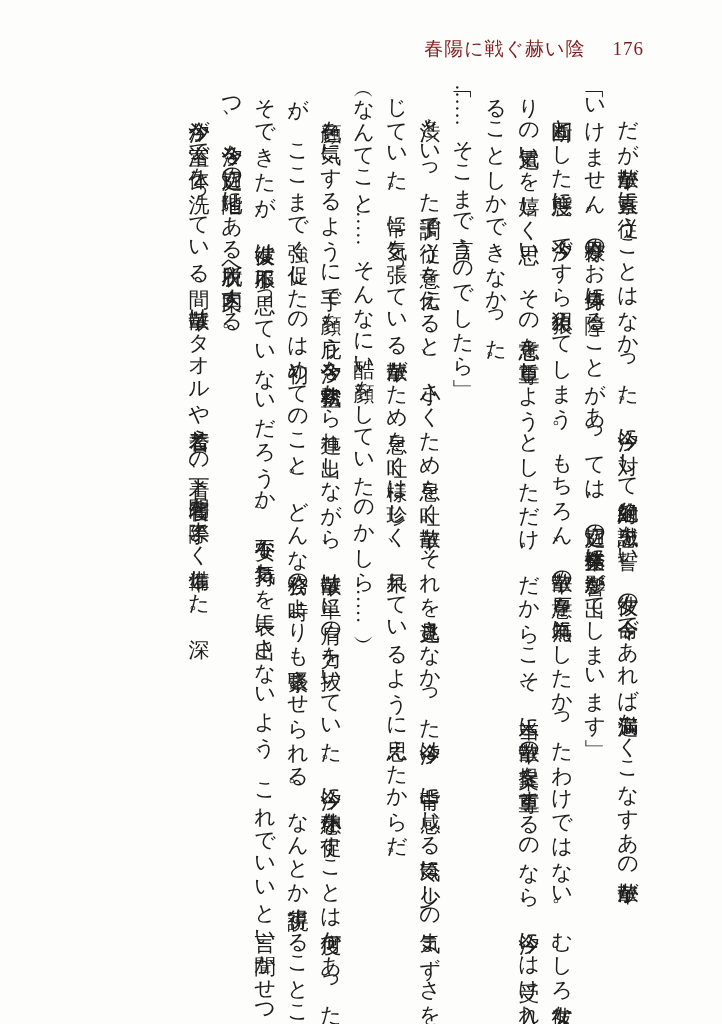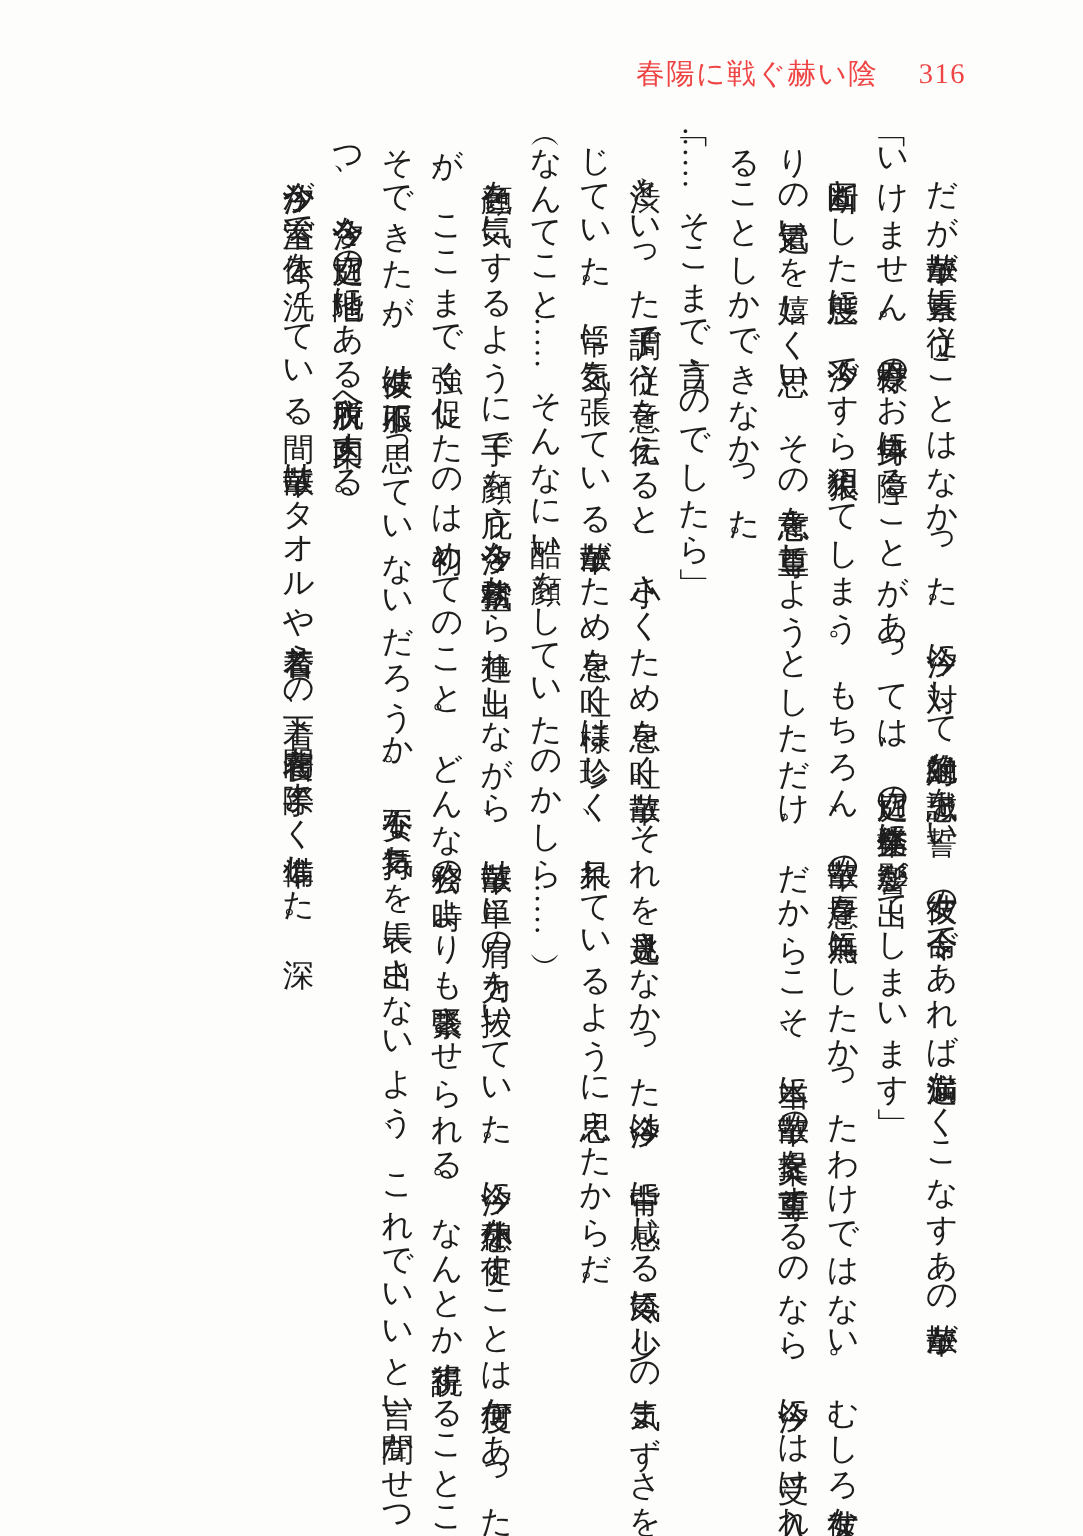--- a/index.html
+++ b/index.html
@@ -20,21 +20,21 @@
   }
   .running-head {
     position: absolute;
     top: 36px;
     right: 78px;
     display: flex;
     align-items: baseline;
     gap: 27px;
     font-size: 19px;
     letter-spacing: 1px;
-    color: #ef4444;
+    color: #7f1d1d;
     white-space: nowrap;
   }
   .body-text {
     position: absolute;
     top: 84px;
     right: 78px;
     width: 562px;
     height: 930px;
     writing-mode: vertical-rl;
     -webkit-writing-mode: vertical-rl;
@@ -53,21 +53,21 @@
     text-indent: 21px;
   }
 </style>
 </head>
 <body>
 
 <div class="page">
 
   <div class="running-head">
     <span>春陽に戦ぐ赫い陰</span>
-    <span>316</span>
+    <span>176</span>
   </div>
 
   <div class="body-text">
       <p class="indent">だが散華が素直に従うことはなかった。今汐に対して絶対的な忠誠を誓い、彼女の命令であれば満遍なくこなすあの散華が。</p>
       <p>「いけません。令尹様のお身体に障ることがあっては、辺庭の業務全体に影響が出てしまいます」</p>
       <p class="indent">断固とした態度に、今汐ですら狼狽えてしまう。もちろん、散華の厚意を無為にしたかったわけではない。むしろ彼女なりの気遣いを嬉しく思い、その意志を尊重しようとしただけ。だからこそ、本当に散華の提案を尊重するのなら、今汐には受け入れることしかできなかった。</p>
       <p>「……そこまで言うのでしたら」</p>
       <p class="indent">渋々といった調子で従う意を伝えると、小さくため息を吐く散華。それを見逃さなかった今汐は、背中に感じる冷気に少しの気まずさを感じていた。常に気を張っている散華がため息を吐く様は珍しく、呆れているように思えたからだ。</p>
       <p>（なんてこと……そんなに酷い顔をしていたのかしら……）</p>
       <p class="indent">顔色を気にするように手で顔を庇う今汐を執務室から連れ出しながら、散華は単に肩の力を抜いていた。今汐に小休憩を促すことは何度かあったが、ここまで強く促したのは初めてのこと。どんな公務の時よりも緊張させられる。なんとか説得することこそできたが、彼女は不服に思っていないだろうか。不安な気持ちを表に出さないよう、これでいいと言い聞かせつつ、今汐を辺庭の地階にある脱衣所へ案内する。</p>

